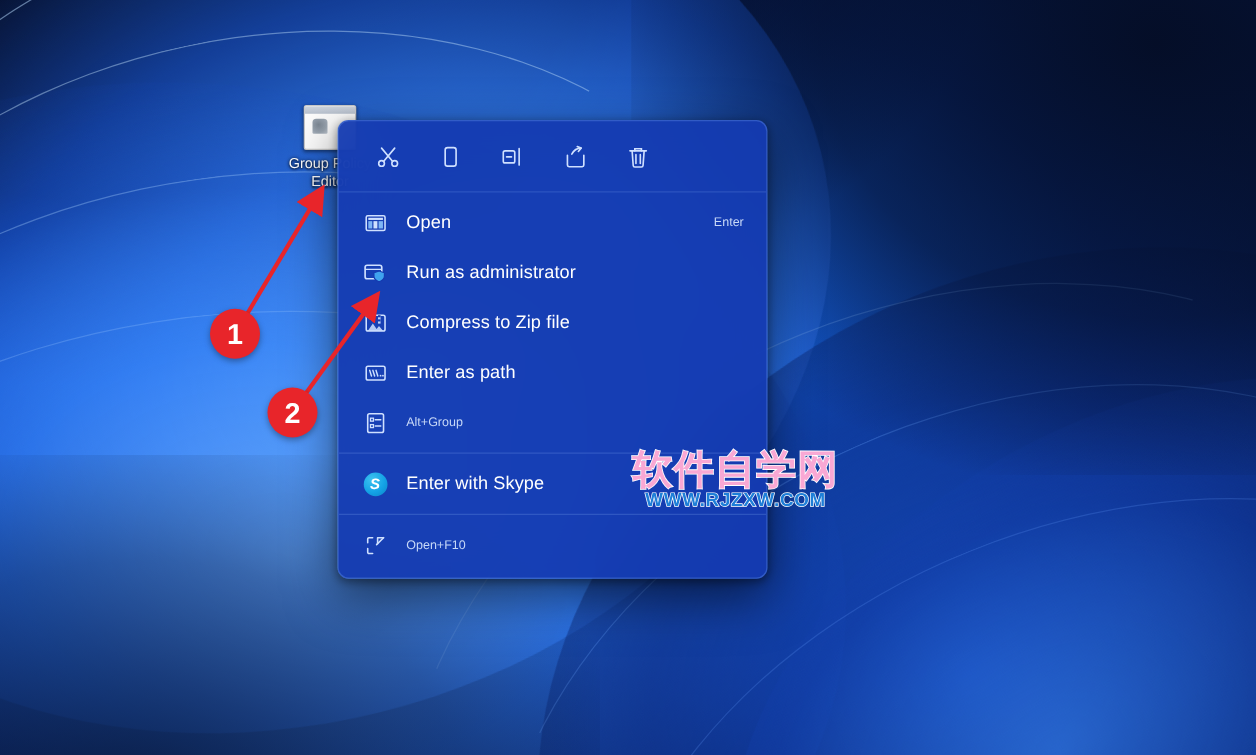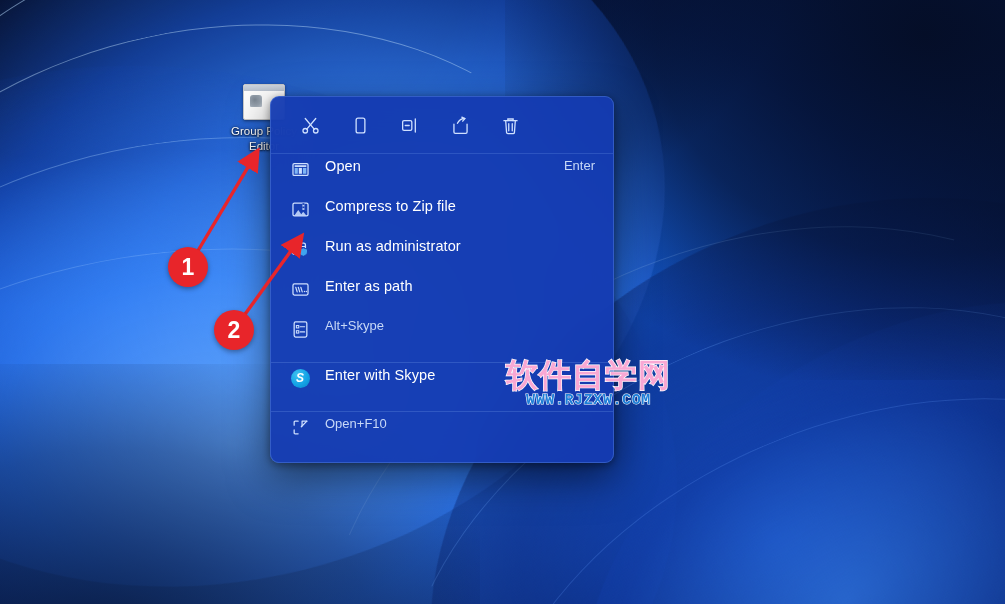--- a/index.html
+++ b/index.html
@@ -145,39 +145,40 @@
     width: 50px; height: 38px;
     display: flex; align-items: center; justify-content: center;
     border-radius: 5px;
     cursor: default;
   }
   .tb-btn svg { display: block; }
   .ctx-list { padding: 4px 0 6px 0; }
   .ctx-item {
     position: relative;
     display: flex;
+    align-items: center;
     height: 40px;
     padding: 0 16px 0 18px;
     cursor: default;
   }
   .ctx-item .ic {
     width: 22px; height: 22px;
     flex: 0 0 22px;
     display: flex; align-items: center; justify-content: center;
     margin-right: 14px;
   }
   .ctx-item .txt {
     flex: 1 1 auto;
     font-size: 14.5px;
     color: #ffffff;
     letter-spacing: 0.1px;
     white-space: nowrap;
   }
   .ctx-item .sc {
-    font-size: 13px;
+    font-size: 10px;
     color: #c7d8f7;
     white-space: nowrap;
     padding-right: 2px;
   }
   .ctx-sep {
     height: 1px;
     margin: 4px 0 4px 0;
     background: rgba(150,190,255,0.20);
   }
   .skype-badge {
@@ -226,21 +227,21 @@
     font-size: 32px;
     font-weight: bold;
     line-height: 34px;
     color: #f9a8d4;
     letter-spacing: 1px;
     -webkit-text-stroke: 1.3px #ffffff;
     paint-order: stroke fill;
   }
   .wm-en {
     margin-top: 1px;
-    font-family: Liberation Mono, monospace;
+    font-family: Liberation Sans, sans-serif;
     font-size: 15px;
     font-weight: bold;
     line-height: 16px;
     letter-spacing: 0.6px;
     color: #1e7fd8;
     -webkit-text-stroke: 1.1px #ffffff;
     paint-order: stroke fill;
   }
 </style>
 </head>
@@ -322,46 +323,46 @@
             <rect x="9.8" y="10" width="4" height="7.4" fill="#cfe0ff"></rect>
             <rect x="15" y="10" width="4.4" height="7.4" fill="#7fb5f5"></rect>
           </svg>
         </span>
         <span class="txt">Open</span>
         <span class="sc">Enter</span>
       </div>
 
       <div class="ctx-item">
         <span class="ic">
+          <svg width="20" height="20" viewBox="0 0 24 24">
+            <rect x="2.5" y="5" width="16" height="13" rx="2" fill="none" stroke="#cfe0ff" stroke-width="1.6"></rect>
+            <line x1="2.5" y1="9" x2="18.5" y2="9" stroke="#cfe0ff" stroke-width="1.4"></line>
+            <path d="M16 10.6l5 1.7v3.2c0 2.5-2.2 4.3-5 5.3-2.8-1-5-2.8-5-5.3v-3.2z" fill="#3fa3ef" stroke="#143AB0" stroke-width="1.1"></path>
+          </svg>
+        </span>
+        <span class="txt">Run as administrator</span>
+        <span class="sc"></span>
+      </div>
+
+      <div class="ctx-item">
+        <span class="ic">
           <svg width="19" height="19" viewBox="0 0 24 24">
             <rect x="2.5" y="4" width="19" height="16" rx="1.8" fill="none" stroke="#cfe0ff" stroke-width="1.6"></rect>
             <path d="M4 20l5.2-7.5L13 18l2.4-3.2 4.3 5.2z" fill="#cfe0ff" opacity="0.85"></path>
             <rect x="14.4" y="4" width="2.6" height="8.5" fill="#cfe0ff" opacity="0.9"></rect>
             <rect x="14.4" y="4" width="2.6" height="2.1" fill="#143AB0"></rect>
             <rect x="14.4" y="8.2" width="2.6" height="2.1" fill="#143AB0"></rect>
           </svg>
         </span>
         <span class="txt">Compress to Zip file</span>
         <span class="sc"></span>
       </div>
 
       <div class="ctx-item">
         <span class="ic">
-          <svg width="20" height="20" viewBox="0 0 24 24">
-            <rect x="2.5" y="5" width="16" height="13" rx="2" fill="none" stroke="#cfe0ff" stroke-width="1.6"></rect>
-            <line x1="2.5" y1="9" x2="18.5" y2="9" stroke="#cfe0ff" stroke-width="1.4"></line>
-            <path d="M16 10.6l5 1.7v3.2c0 2.5-2.2 4.3-5 5.3-2.8-1-5-2.8-5-5.3v-3.2z" fill="#3fa3ef" stroke="#143AB0" stroke-width="1.1"></path>
-          </svg>
-        </span>
-        <span class="txt">Run as administrator</span>
-        <span class="sc"></span>
-      </div>
-
-      <div class="ctx-item">
-        <span class="ic">
           <svg width="19" height="19" viewBox="0 0 24 24">
             <rect x="2.5" y="5" width="19" height="14" rx="1.8" fill="none" stroke="#cfe0ff" stroke-width="1.6"></rect>
             <path d="M6 9.2l1.8 5.8M9.2 9.2l1.8 5.8M12.4 9.2l1.8 5.8" stroke="#cfe0ff" stroke-width="1.5" stroke-linecap="round"></path>
             <circle cx="17" cy="14.6" r="0.9" fill="#cfe0ff"></circle>
             <circle cx="19.4" cy="14.6" r="0.9" fill="#cfe0ff"></circle>
           </svg>
         </span>
         <span class="txt">Enter as path</span>
         <span class="sc"></span>
       </div>
@@ -369,21 +370,21 @@
       <div class="ctx-item">
         <span class="ic">
           <svg width="19" height="19" viewBox="0 0 24 24">
             <rect x="4" y="2.5" width="16" height="19" rx="1.8" fill="none" stroke="#cfe0ff" stroke-width="1.6"></rect>
             <rect x="6.8" y="7" width="3" height="3" fill="none" stroke="#cfe0ff" stroke-width="1.3"></rect>
             <rect x="6.8" y="13.5" width="3" height="3" fill="none" stroke="#cfe0ff" stroke-width="1.3"></rect>
             <line x1="11.6" y1="8.5" x2="17.2" y2="8.5" stroke="#cfe0ff" stroke-width="1.5" stroke-linecap="round"></line>
             <line x1="11.6" y1="15" x2="17.2" y2="15" stroke="#cfe0ff" stroke-width="1.5" stroke-linecap="round"></line>
           </svg>
         </span>
-        <span class="sc">Alt+Skype</span>
+        <span class="sc">Alt+Group</span>
       </div>
 
       <div class="ctx-sep"></div>
 
       <div class="ctx-item">
         <span class="ic">
           <span class="skype-badge">S</span>
         </span>
         <span class="txt">Enter with Skype</span>
         <span class="sc"></span>

